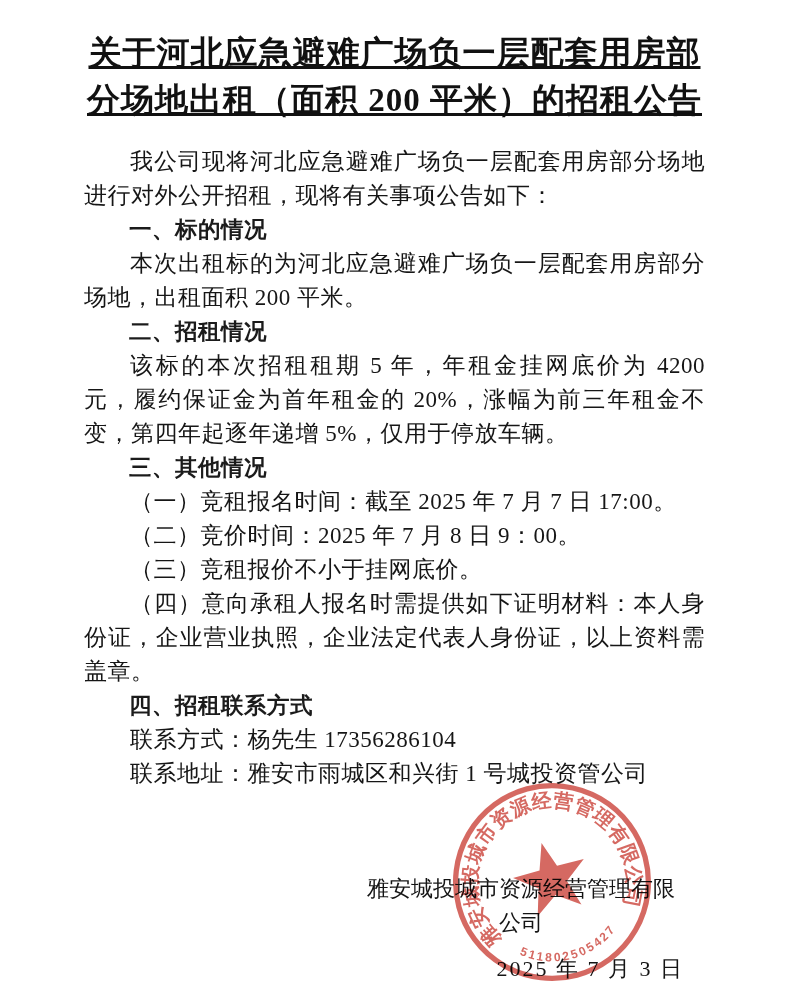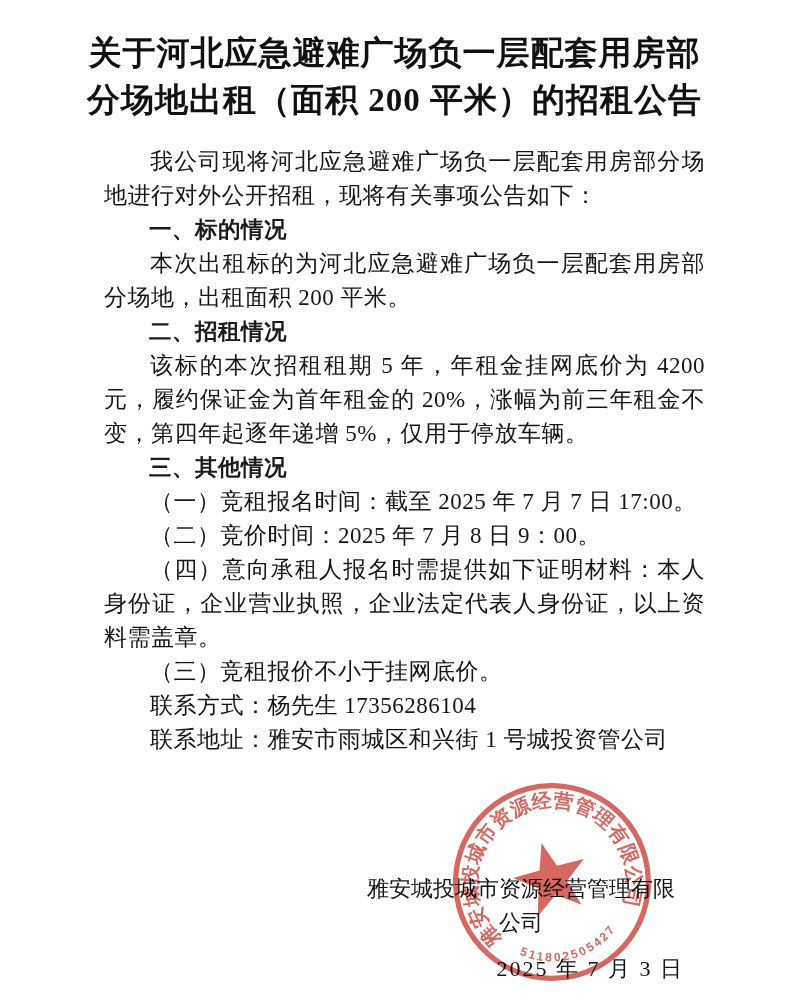--- a/index.html
+++ b/index.html
@@ -15,28 +15,28 @@
     font-family: "Liberation Serif", "DejaVu Serif", serif;
   }
   .doc-title {
     padding-top: 30px;
     text-align: center;
     font-size: 33px;
     font-weight: 700;
     line-height: 47px;
     letter-spacing: 1px;
     color: #111;
+    text-decoration: underline;
   }
   .content {
     padding: 21px 84px 0 84px;
     font-size: 23px;
     line-height: 34px;
     text-align: justify;
     letter-spacing: 0.5px;
-    margin-left: 20px;
   }
   .content p {
     text-indent: 2em;
     margin: 0;
   }
   .sec-heading {
     font-family: Liberation Sans, sans-serif;
     font-weight: 700;
     font-size: 22.5px;
     line-height: 34px;
@@ -85,23 +85,24 @@
 
     <div class="sec-heading">一、标的情况</div>
     <p>本次出租标的为河北应急避难广场负一层配套用房部分场地，出租面积 200 平米。</p>
 
     <div class="sec-heading">二、招租情况</div>
     <p>该标的本次招租租期 5 年，年租金挂网底价为 4200 元，履约保证金为首年租金的 20%，涨幅为前三年租金不变，第四年起逐年递增 5%，仅用于停放车辆。</p>
 
     <div class="sec-heading">三、其他情况</div>
     <p>（一）竞租报名时间：截至 2025 年 7 月 7 日 17:00。</p>
     <p>（二）竞价时间：2025 年 7 月 8 日 9：00。</p>
+    <p>（三）竞租报价不小于挂网底价。</p>
     <p>（四）意向承租人报名时需提供如下证明材料：本人身份证，企业营业执照，企业法定代表人身份证，以上资料需盖章。</p>
-    <p>（三）竞租报价不小于挂网底价。</p>
 
+    <div class="sec-heading">四、招租联系方式</div>
     <p>联系方式：杨先生 17356286104</p>
     <p>联系地址：雅安市雨城区和兴街 1 号城投资管公司</p>
   </div>
 
   <div class="signature">
     <div class="sig-company">雅安城投城市资源经营管理有限公司</div>
     <div class="sig-date">2025 年 7 月 3 日</div>
   </div>
 
   <svg class="seal" viewBox="0 0 220 220" xmlns="http://www.w3.org/2000/svg">

